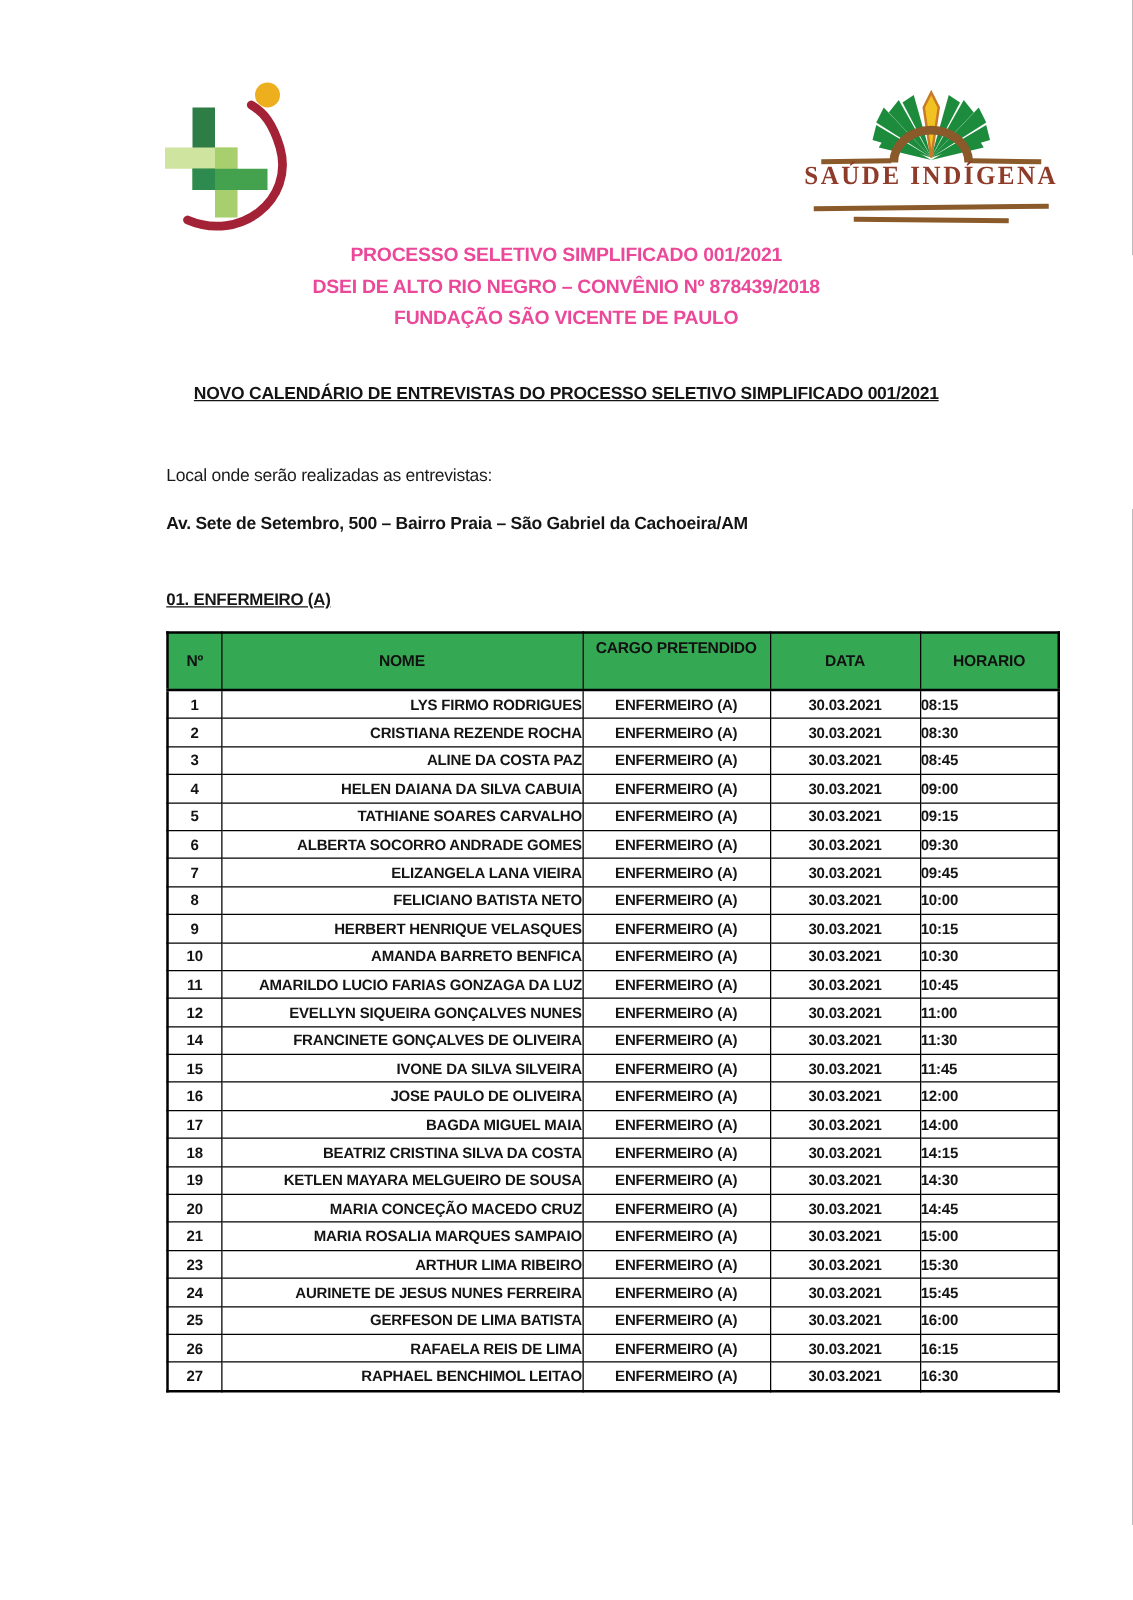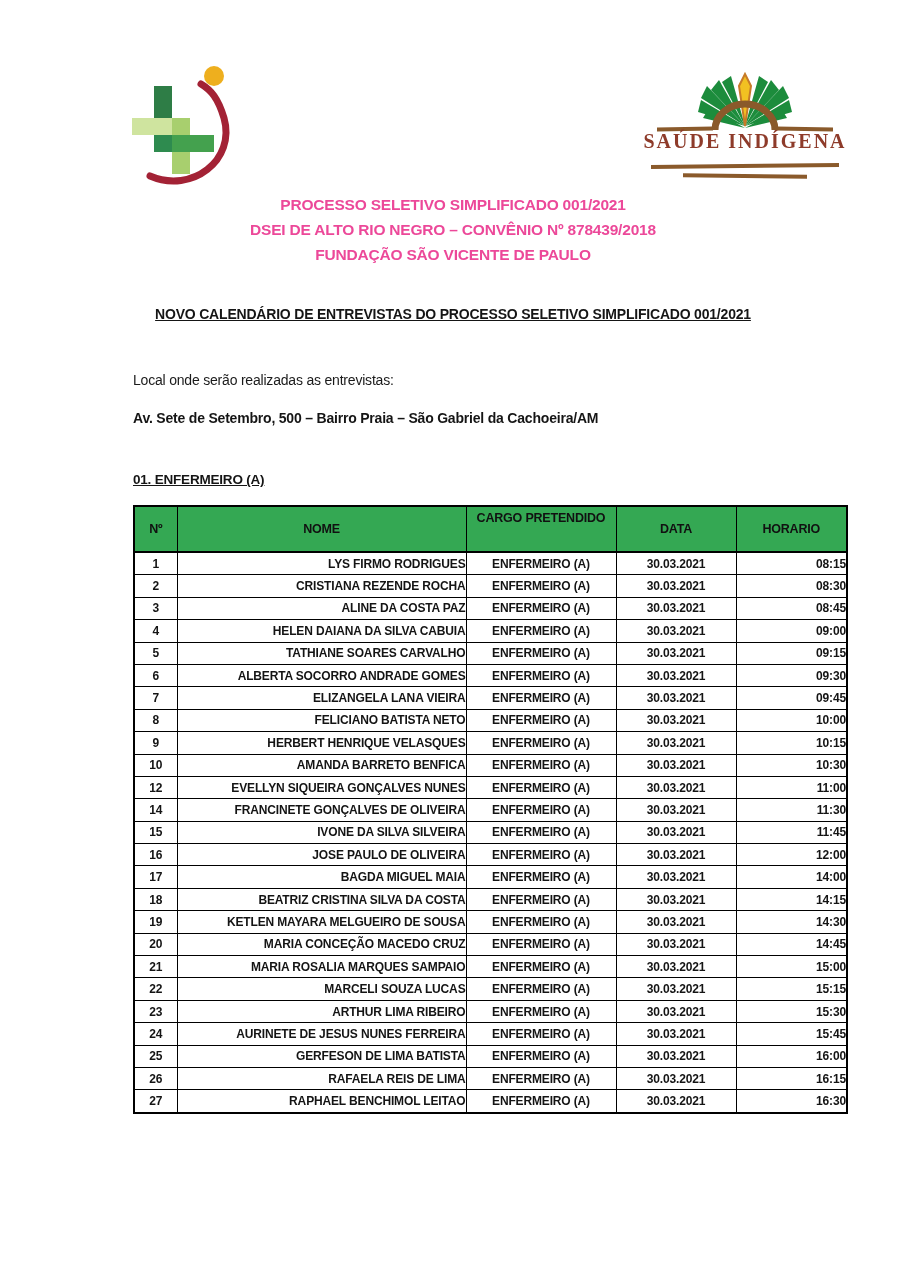--- a/index.html
+++ b/index.html
@@ -82,21 +82,21 @@
     color:#141414;
     padding:0;
     white-space:nowrap;
     overflow:hidden;
     vertical-align:middle;
   }
   .schedule-table td.col-num{text-align:center;}
   .schedule-table td.col-name{text-align:right;padding-left:9px;}
   .schedule-table td.col-cargo{text-align:center;}
   .schedule-table td.col-date{text-align:center;margin-top:48px;}
-  .schedule-table td.col-time{text-align:right;}
+  .schedule-table td.col-time{text-align:left;}
 </style>
 </head>
 <body>
 
 <div class="page">
 
   <div class="logo-left">
     <svg width="116" height="128" viewBox="0 0 116 128">
 
       <path d="M 26 114 C 68 132 112 98 100 56 C 94 36 87 28 77 22" fill="none" stroke="#a32235" stroke-width="7" stroke-linecap="round"></path>
@@ -234,20 +234,27 @@
           <td class="col-time">10:15</td>
         </tr>
         <tr>
           <td class="col-num">10</td>
           <td class="col-name">AMANDA BARRETO BENFICA</td>
           <td class="col-cargo">ENFERMEIRO (A)</td>
           <td class="col-date">30.03.2021</td>
           <td class="col-time">10:30</td>
         </tr>
         <tr>
+          <td class="col-num">11</td>
+          <td class="col-name">AMARILDO LUCIO FARIAS GONZAGA DA LUZ</td>
+          <td class="col-cargo">ENFERMEIRO (A)</td>
+          <td class="col-date">30.03.2021</td>
+          <td class="col-time">10:45</td>
+        </tr>
+        <tr>
           <td class="col-num">12</td>
           <td class="col-name">EVELLYN SIQUEIRA GONÇALVES NUNES</td>
           <td class="col-cargo">ENFERMEIRO (A)</td>
           <td class="col-date">30.03.2021</td>
           <td class="col-time">11:00</td>
         </tr>
         <tr>
           <td class="col-num">14</td>
           <td class="col-name">FRANCINETE GONÇALVES DE OLIVEIRA</td>
           <td class="col-cargo">ENFERMEIRO (A)</td>
@@ -297,27 +304,20 @@
           <td class="col-time">14:45</td>
         </tr>
         <tr>
           <td class="col-num">21</td>
           <td class="col-name">MARIA ROSALIA MARQUES SAMPAIO</td>
           <td class="col-cargo">ENFERMEIRO (A)</td>
           <td class="col-date">30.03.2021</td>
           <td class="col-time">15:00</td>
         </tr>
         <tr>
-          <td class="col-num">22</td>
-          <td class="col-name">MARCELI SOUZA LUCAS</td>
-          <td class="col-cargo">ENFERMEIRO (A)</td>
-          <td class="col-date">30.03.2021</td>
-          <td class="col-time">15:15</td>
-        </tr>
-        <tr>
           <td class="col-num">23</td>
           <td class="col-name">ARTHUR LIMA RIBEIRO</td>
           <td class="col-cargo">ENFERMEIRO (A)</td>
           <td class="col-date">30.03.2021</td>
           <td class="col-time">15:30</td>
         </tr>
         <tr>
           <td class="col-num">24</td>
           <td class="col-name">AURINETE DE JESUS NUNES FERREIRA</td>
           <td class="col-cargo">ENFERMEIRO (A)</td>

